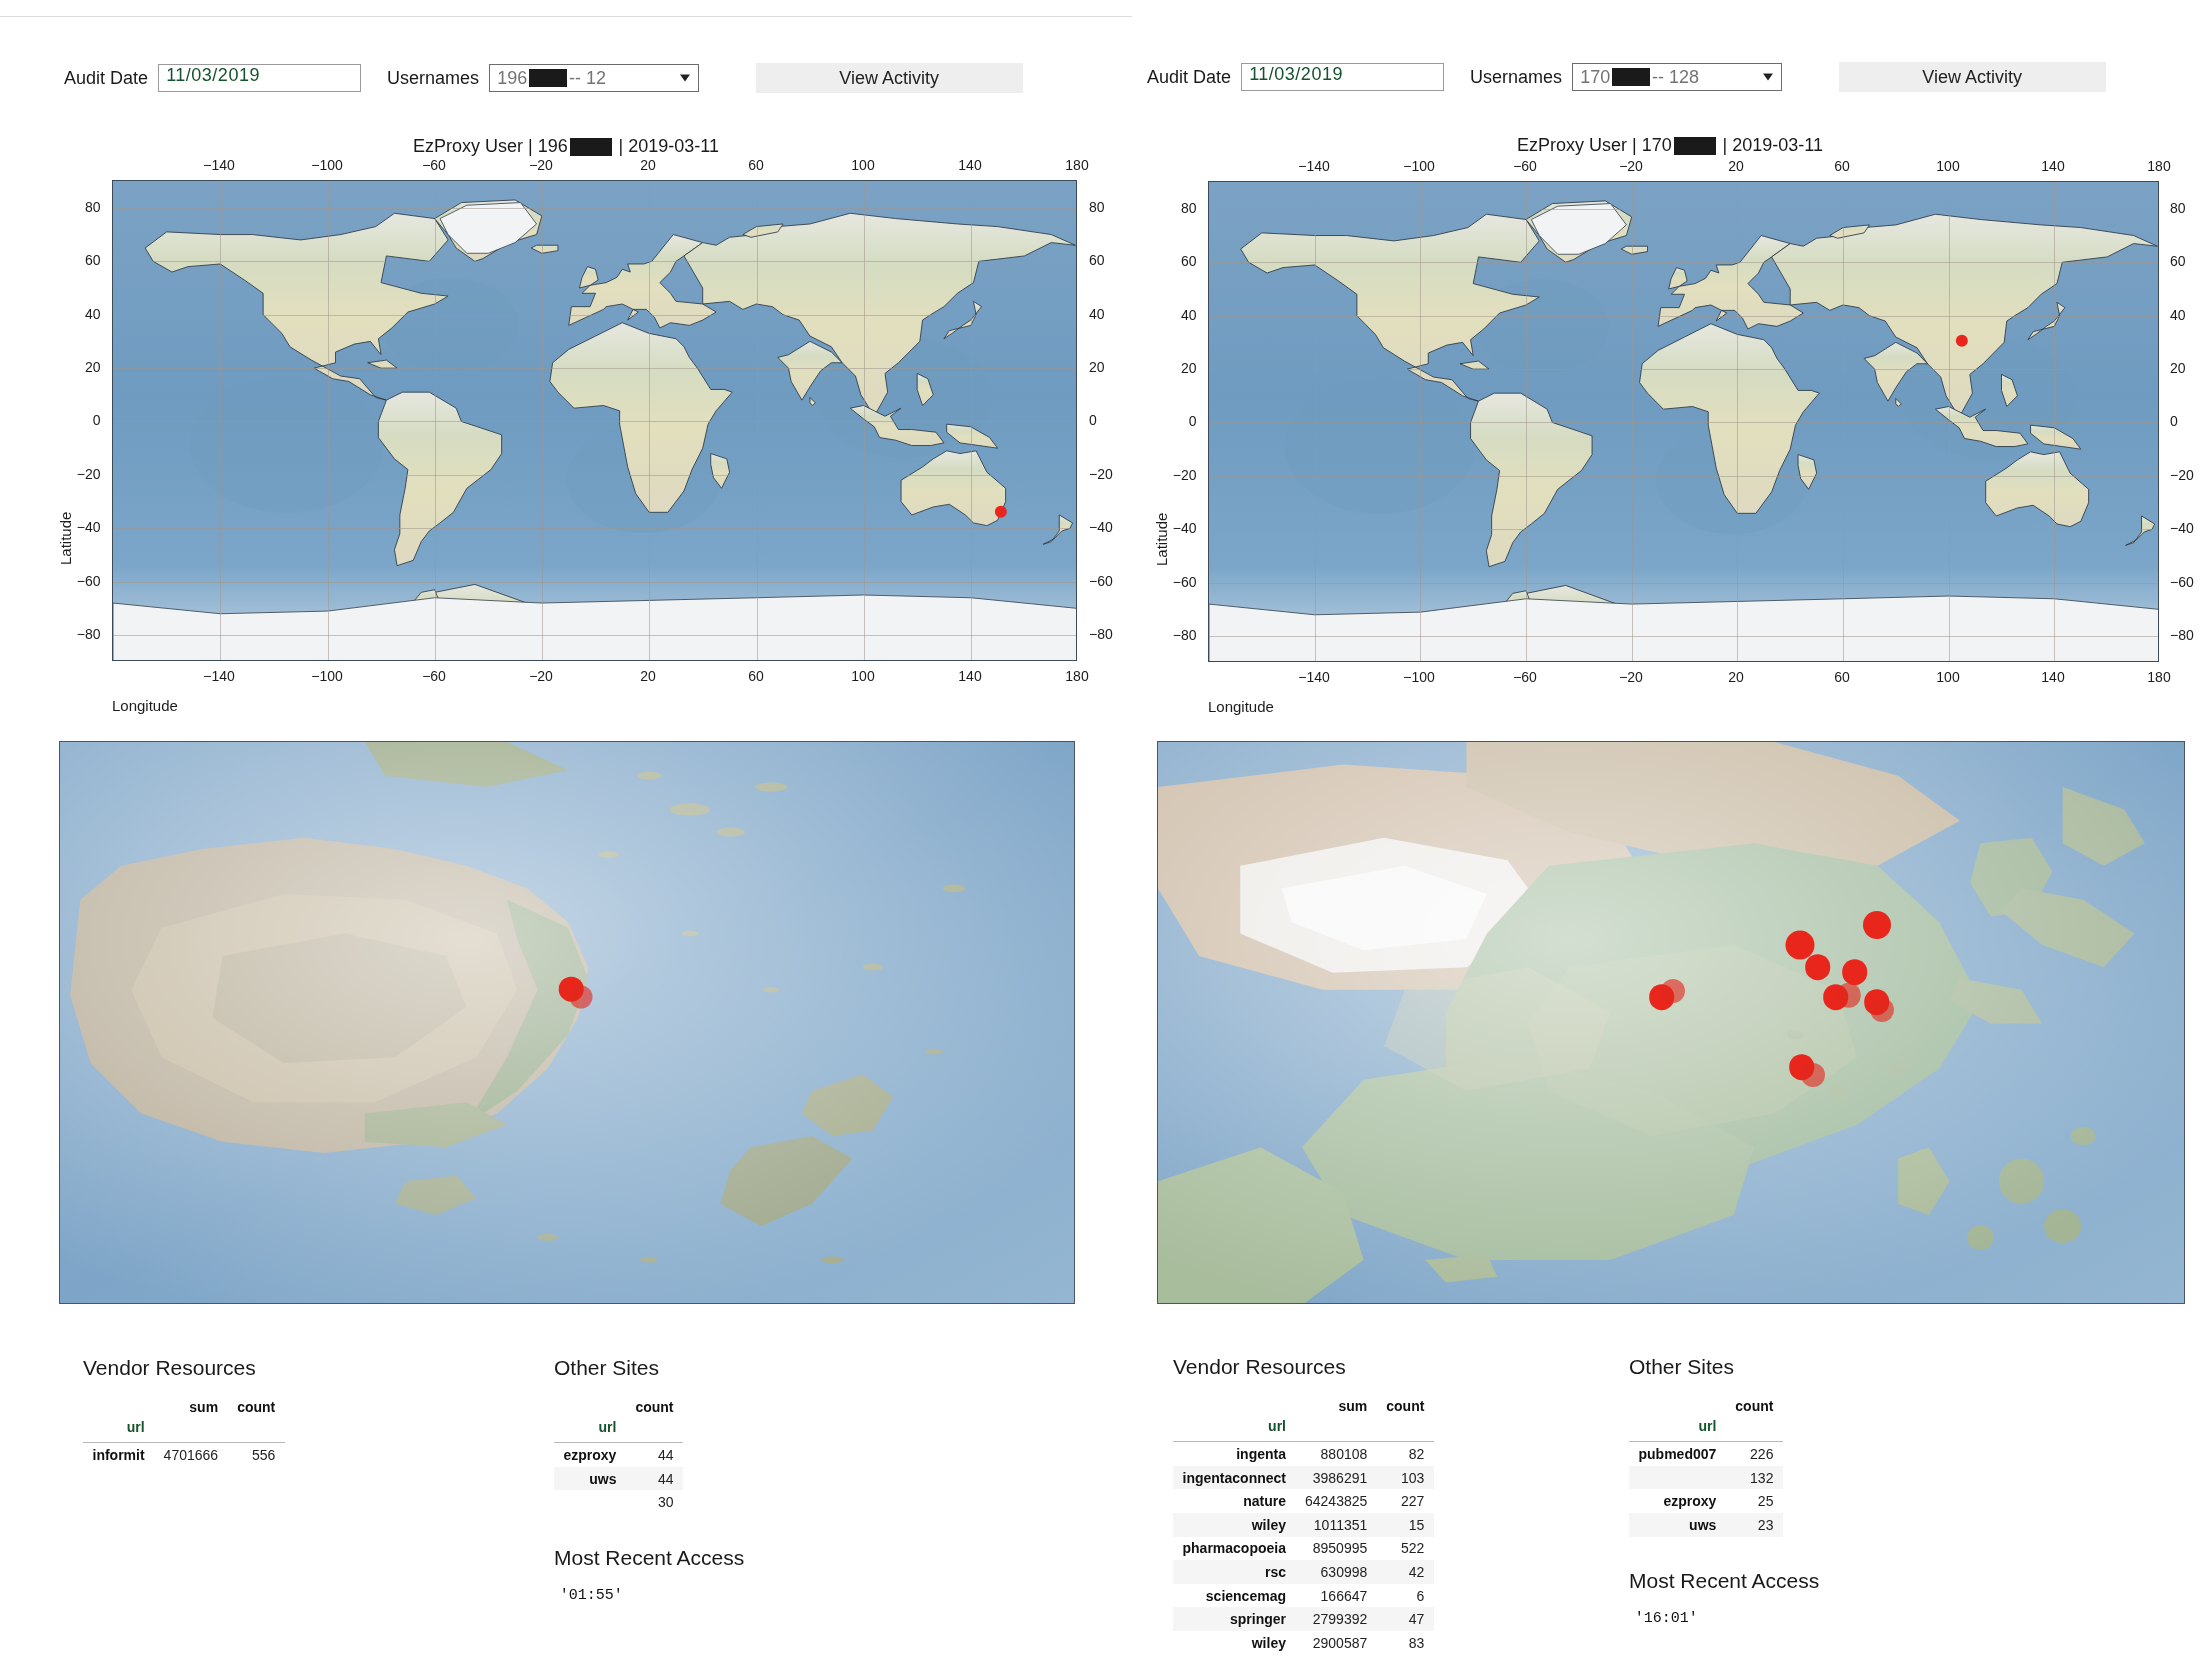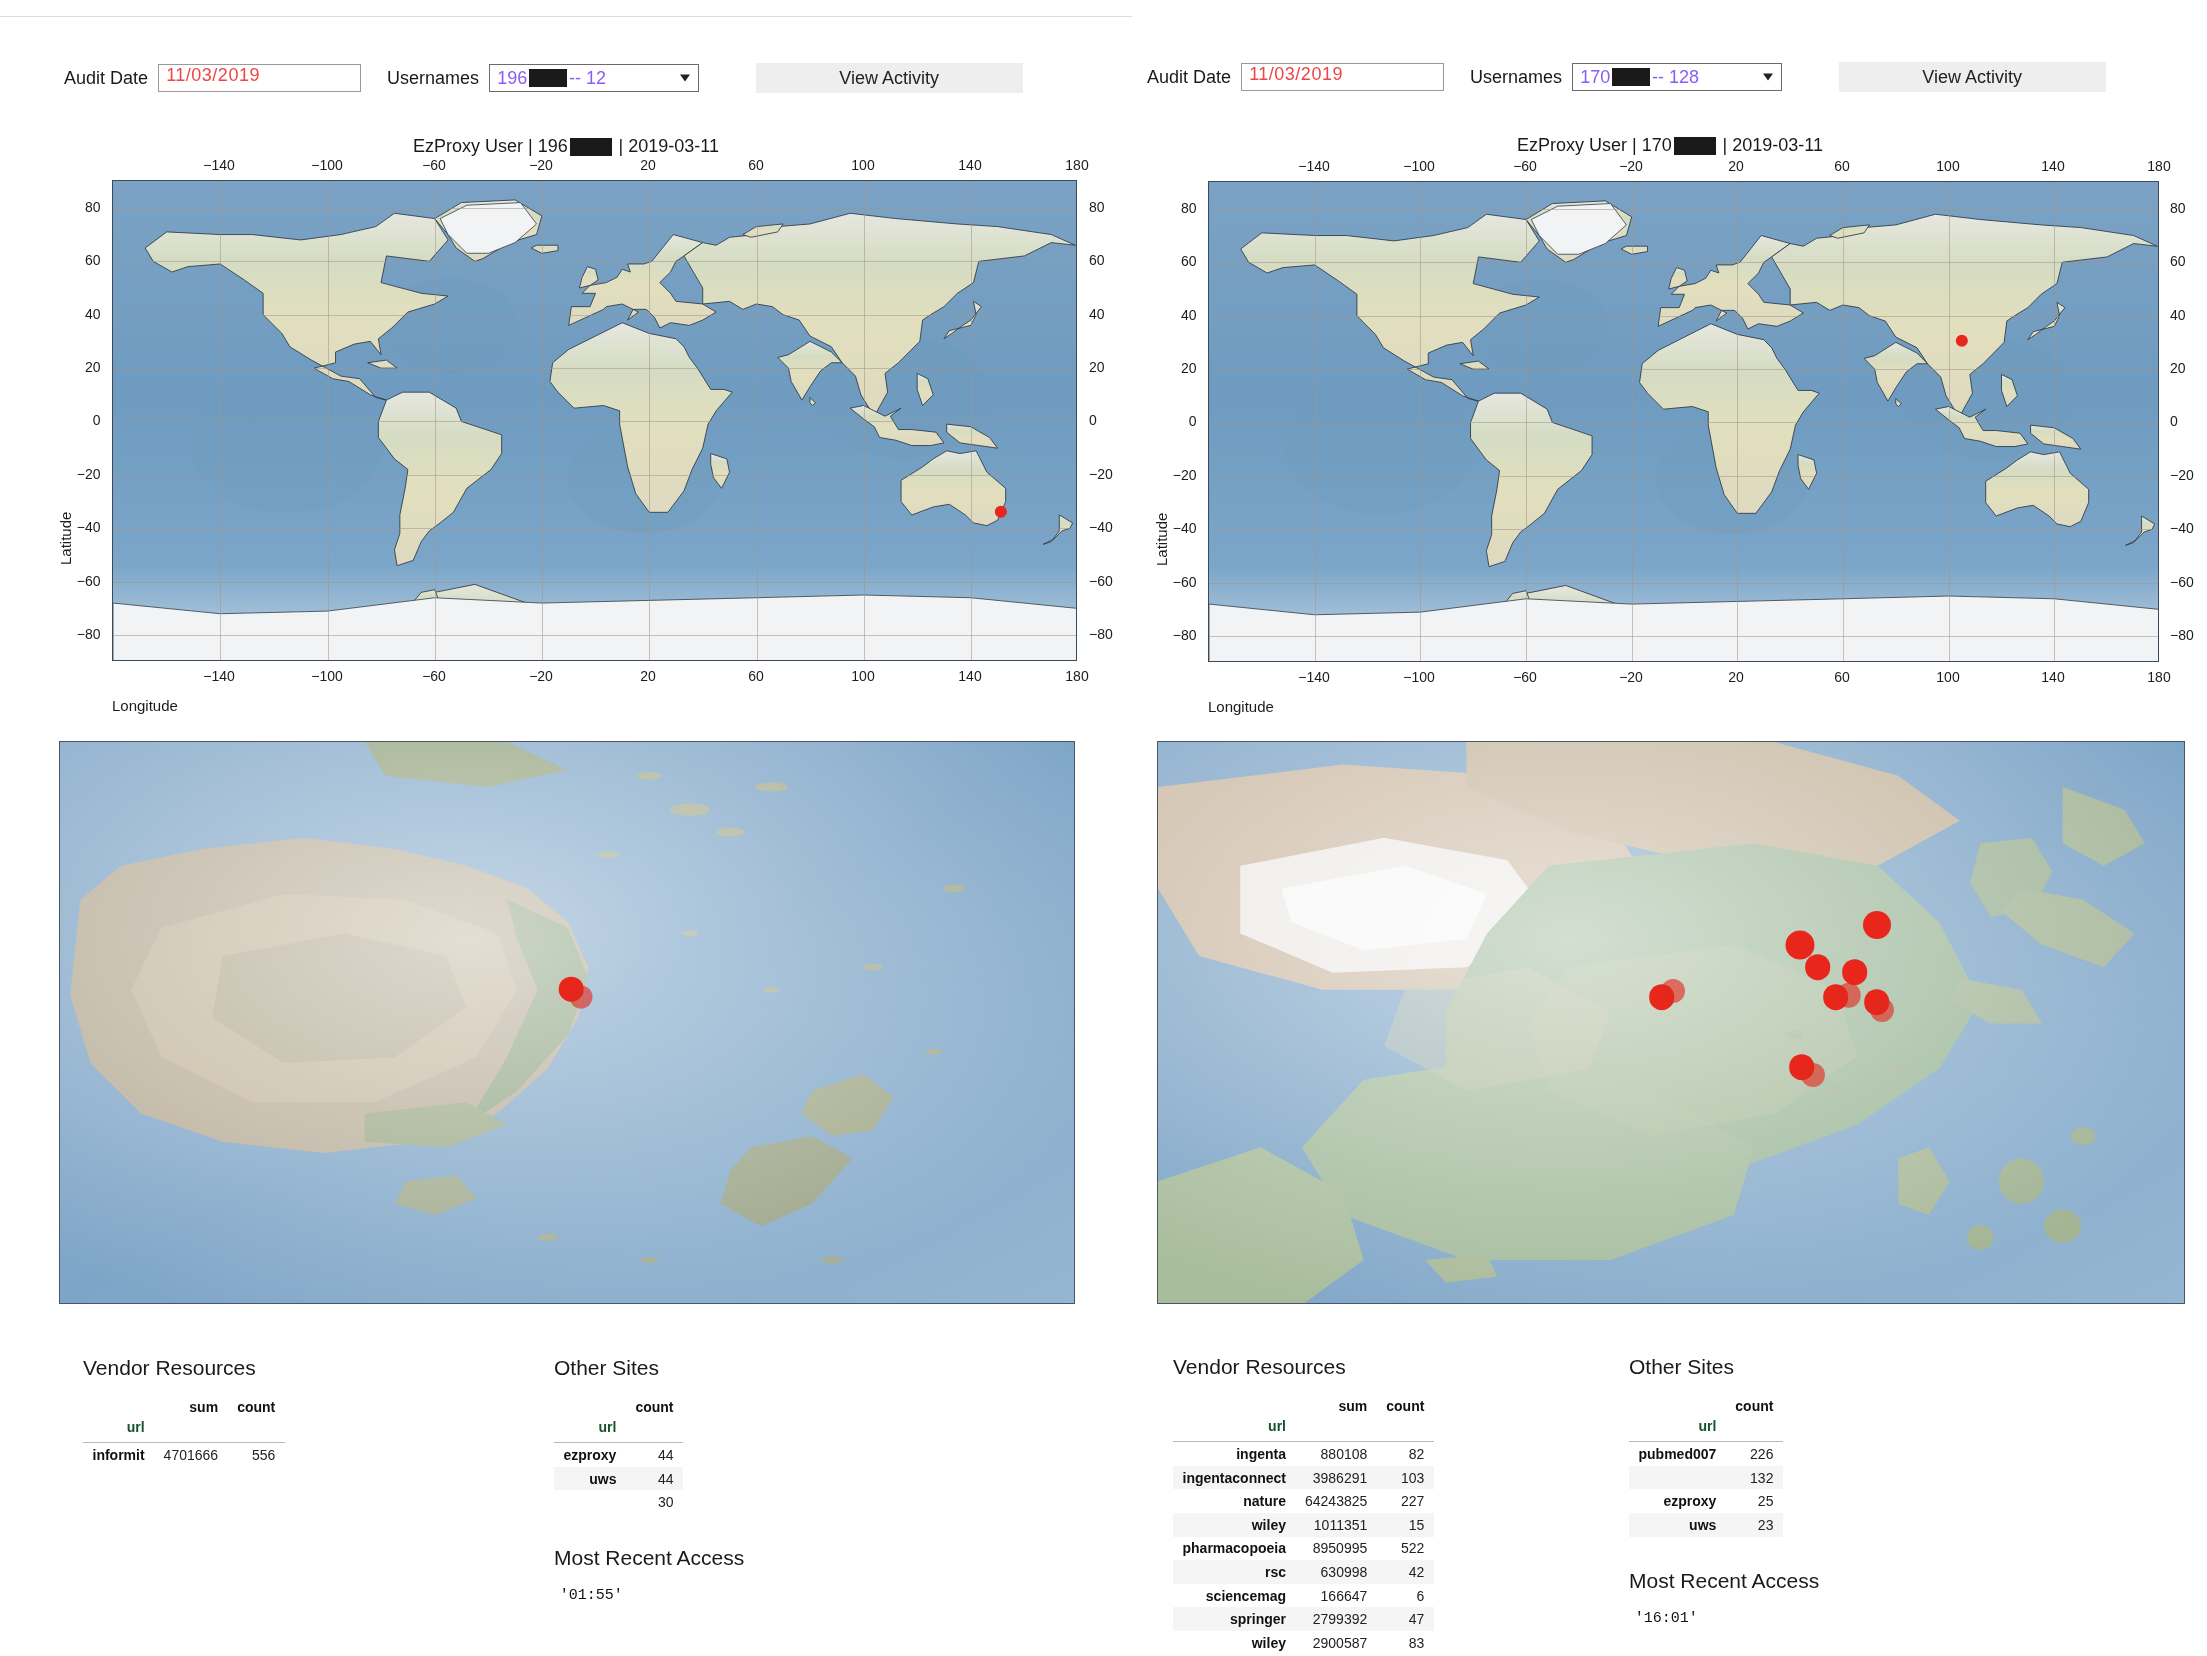--- a/index.html
+++ b/index.html
@@ -22,32 +22,32 @@
     display: flex; align-items: center; height: 32px;
   }
   .ctrl-label {
     font-size: 18px; color: #1a1a1a; white-space: nowrap;
     font-family: "Liberation Sans", sans-serif;
   }
   .date-input {
     margin-left: 9.5px;
     width: 203px; height: 28px; box-sizing: border-box;
     border: 0.9px solid #9a9a9a; background: #fff;
-    font-size: 18px; color: #ef4444; padding: 0 7.6px;
+    font-size: 18px; color: #14532d; padding: 0 7.6px;
     font-family: "Liberation Sans", sans-serif;
     letter-spacing: 0.5px;
   }
   .select-wrap {
     margin-left: 9.5px; position: relative;
     width: 210px; height: 28px; box-sizing: border-box;
     border: 0.9px solid #6b6b6b; background: #fff;
     display: flex; align-items: center; padding: 0 7.6px;
   }
   .select-text {
-    font-size: 18px; color: #8b5cf6; white-space: nowrap;
+    font-size: 18px; color: #737373; white-space: nowrap;
     display: flex; align-items: center; gap: 0px;
   }
   .redact {
     display: inline-block; background: #1a1a1a;
     width: 38px; height: 18px; vertical-align: -2.8px;
     margin: 0 1.9px;
   }
   .redact.wide { width: 42px; }
   .chev {
     position: absolute; right: 7.6px; top: 50%;

